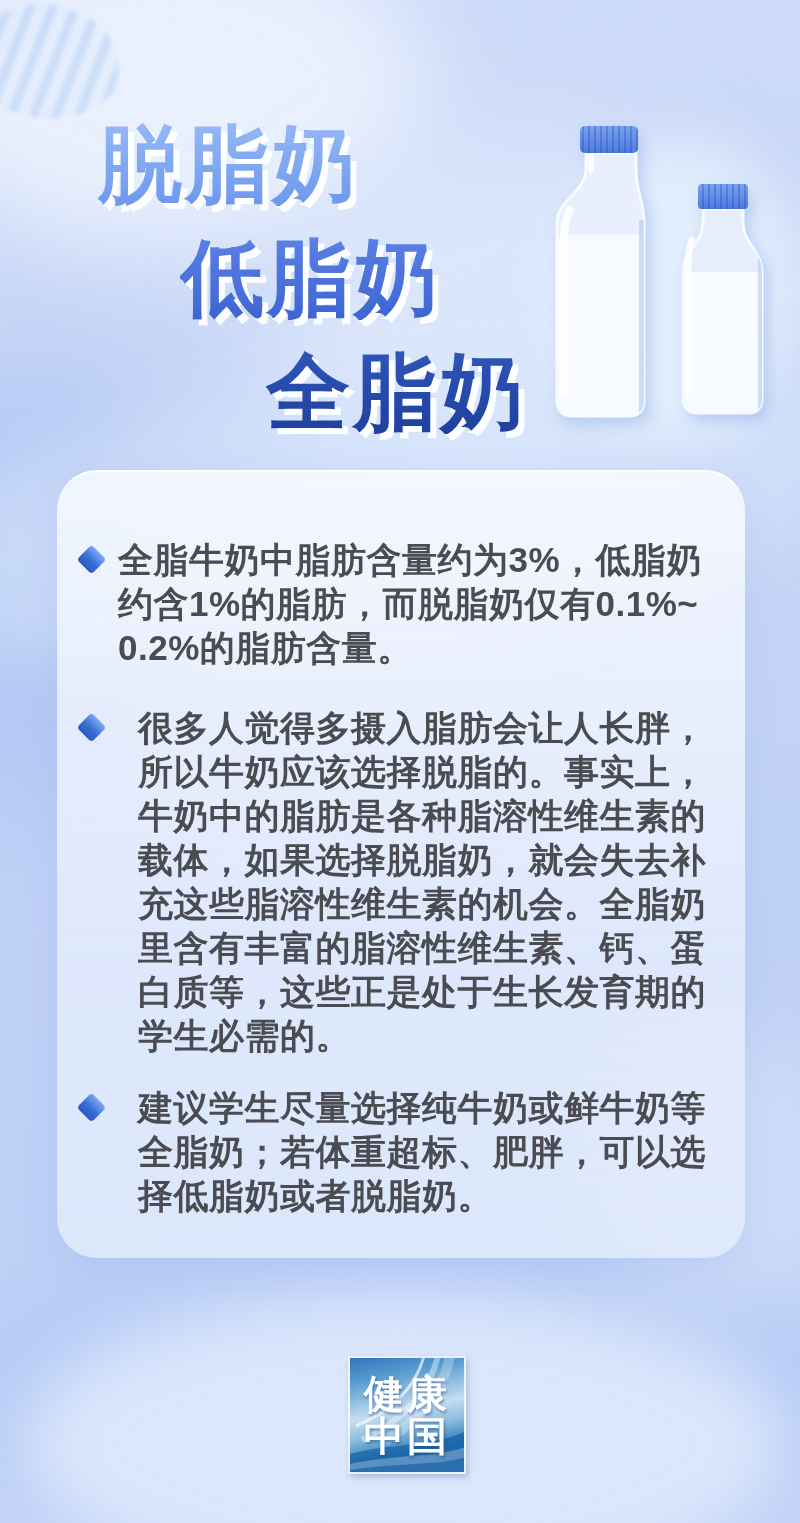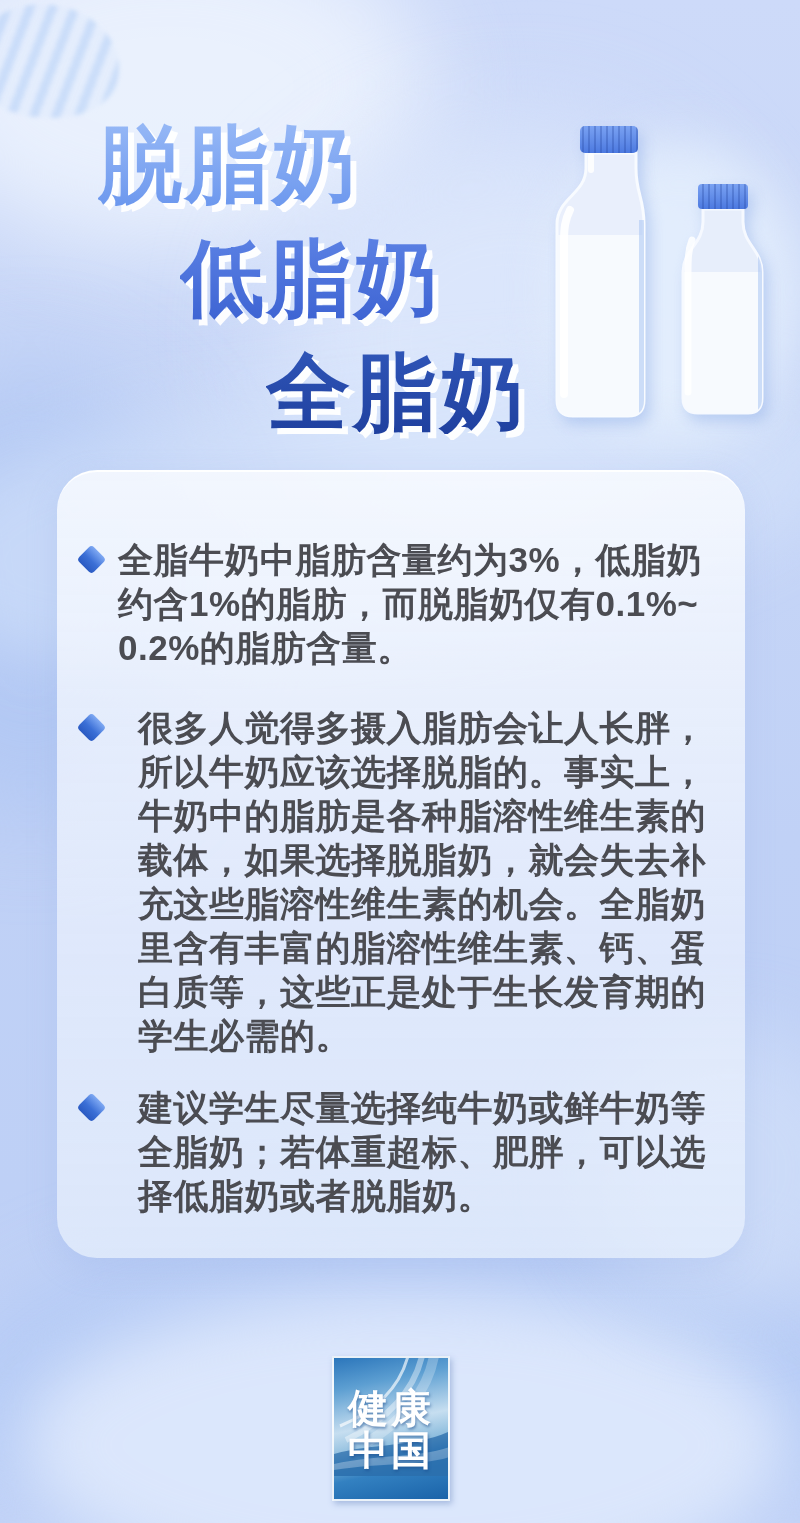--- a/index.html
+++ b/index.html
@@ -74,21 +74,21 @@
   .bullet p{
     margin:0;
     font-size:35px;line-height:44px;font-weight:700;
     letter-spacing:.5px;
     color:#4b4c52;
     white-space:pre;
   }
 
   
   .logo{
-    position:absolute;left:332px;top:1356px;width:118px;height:145px;
+    position:absolute;left:348px;top:1356px;width:118px;height:118px;
     box-sizing:border-box;
     border:2px solid rgba(255,255,255,.9);
     background:linear-gradient(168deg,#2b76bb 0%,#5d9fd2 20%,#c6def0 46%,#8fbede 60%,#3381c1 76%,#1a63a9 100%);
     overflow:hidden;
     display:flex;flex-direction:column;align-items:center;justify-content:center;
     box-shadow:2px 3px 6px rgba(90,120,180,.4);
   }
   .logo svg{position:absolute;left:0;top:0;}
   .logo-line{
     position:relative;

